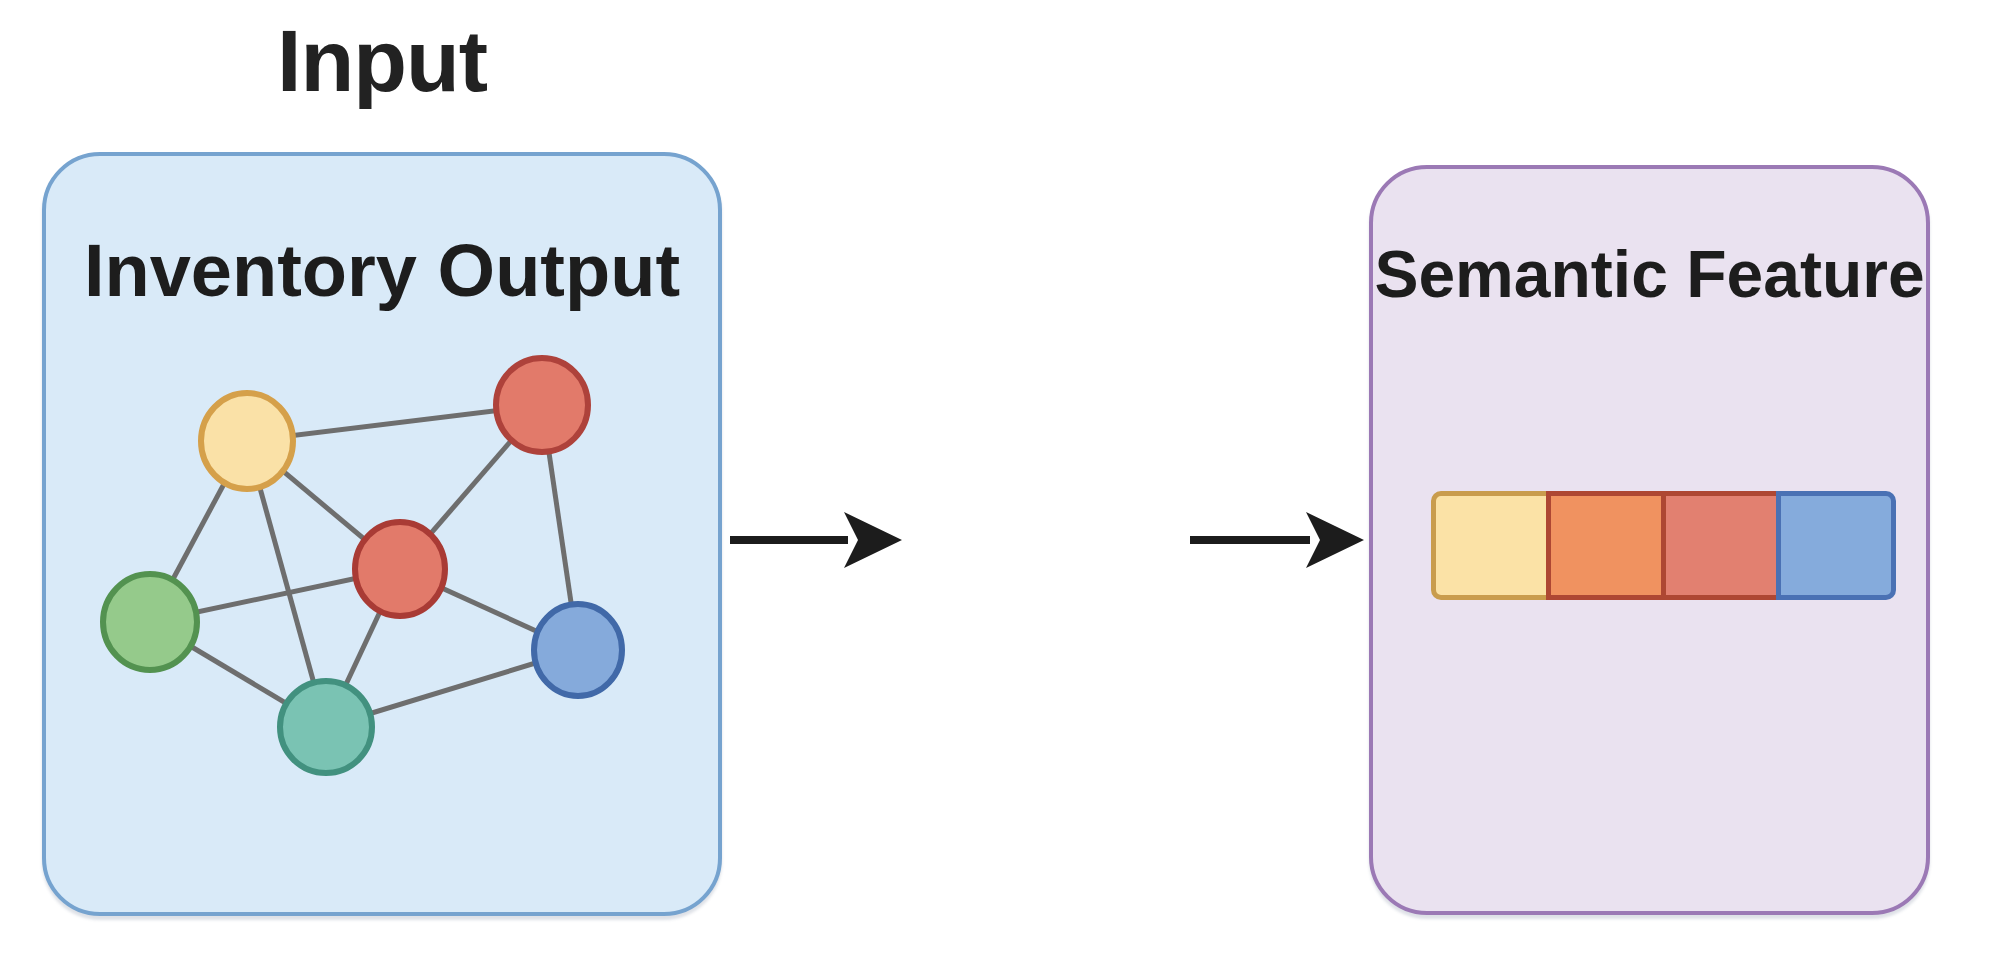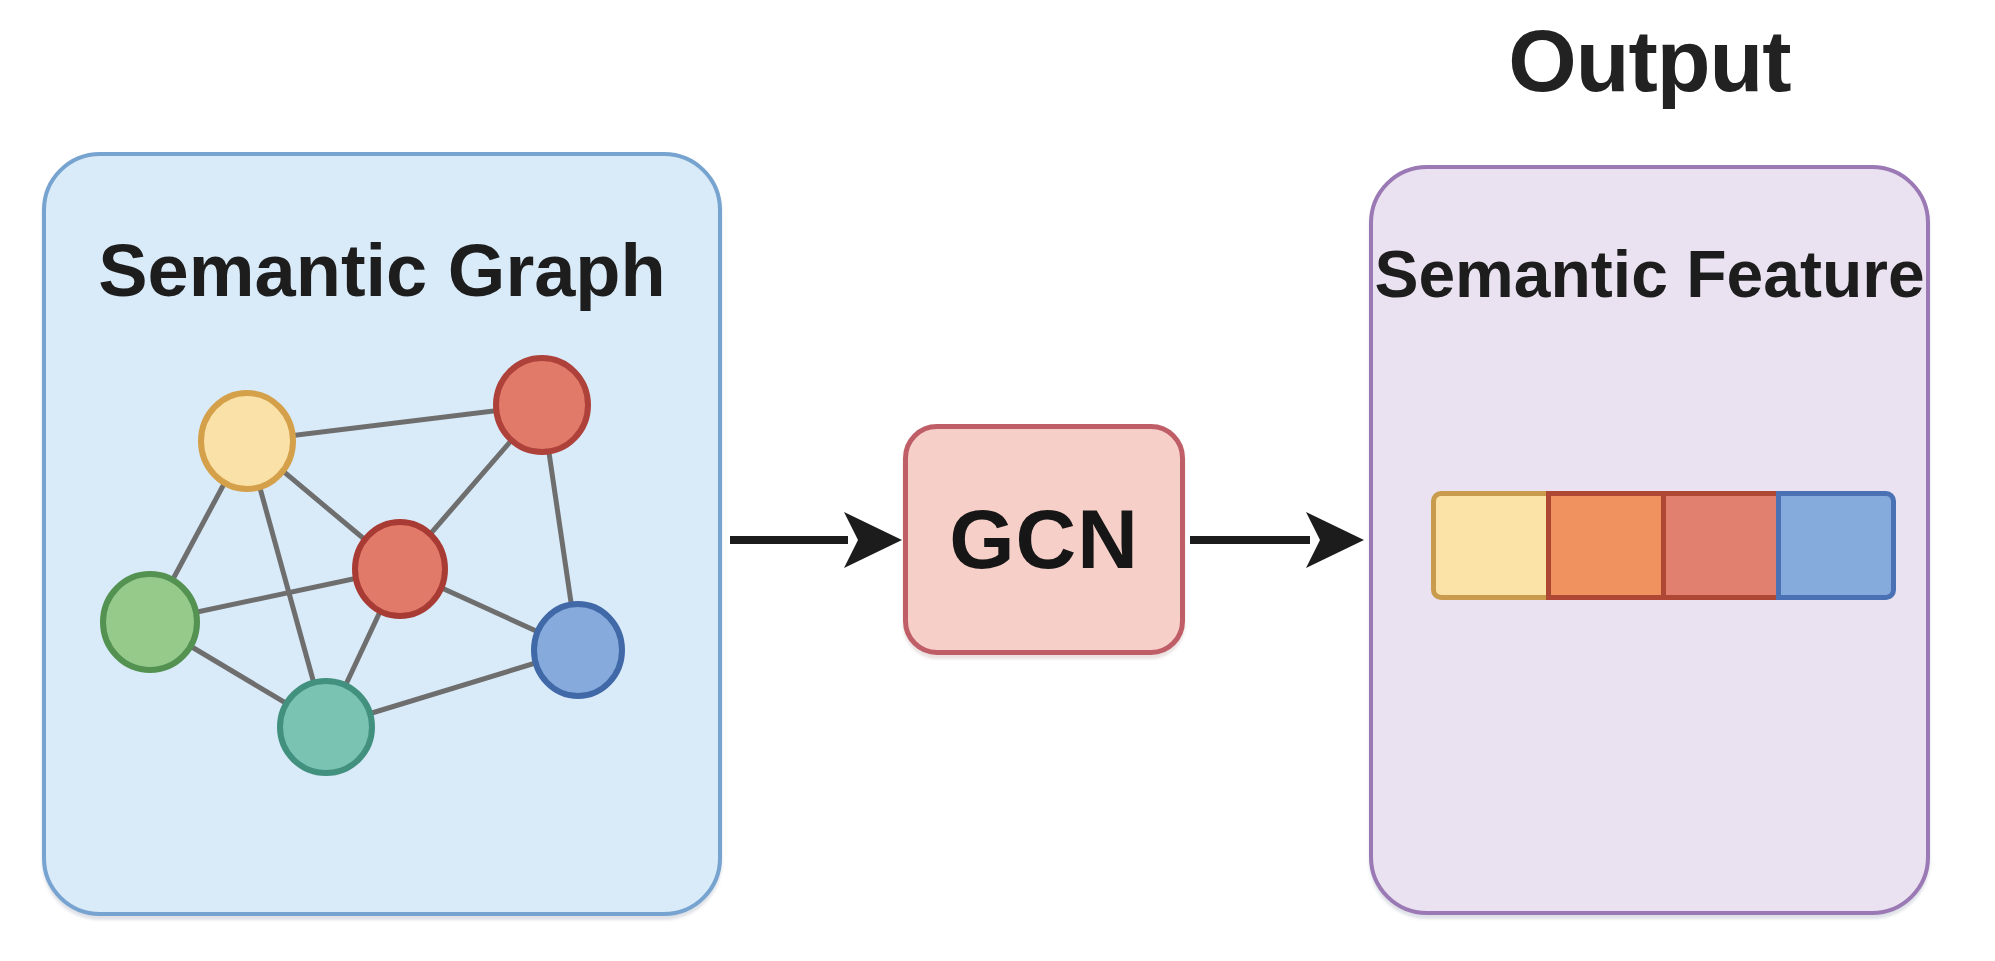--- a/index.html
+++ b/index.html
@@ -46,34 +46,31 @@
   }
   .feature-cell:first-child{border-radius:10px 0 0 10px;}
   .feature-cell:last-child{border-radius:0 10px 10px 0;}
   .feature-cell + .feature-cell{margin-left:-5px;}
 </style>
 </head>
 <body>
 
 <div id="canvas">
 
+  <div class="col-title" id="input-title">Input</div>
 
-  <div class="col-title" id="output-title">Output</div>
 
   <div class="panel" id="input-panel" style="background: rgb(217, 234, 248); border-color: rgb(118, 163, 207);"></div>
 
-  <div class="panel-label" id="input-panel-label">Semantic Graph</div>
+  <div class="panel-label" id="input-panel-label">Inventory Output</div>
 
   <div class="panel" id="output-panel" style="background: rgb(234, 226, 240); border-color: rgb(155, 121, 181);"></div>
 
   <div class="panel-label" id="output-panel-label">Semantic Feature</div>
 
-  <div id="gcn-box" style="background: rgb(246, 207, 201); border-color: rgb(192, 94, 104);">
-    <span id="gcn-label">GCN</span>
-  </div>
 
   <svg id="diagram-svg" viewBox="0 0 1995 961" xmlns="http://www.w3.org/2000/svg">
       <line x1="247" y1="441" x2="542" y2="405" stroke="#6E6E6E" stroke-width="5"></line>
       <line x1="247" y1="441" x2="400" y2="569" stroke="#6E6E6E" stroke-width="5"></line>
       <line x1="247" y1="441" x2="150" y2="622" stroke="#6E6E6E" stroke-width="5"></line>
       <line x1="247" y1="441" x2="326" y2="727" stroke="#6E6E6E" stroke-width="5"></line>
       <line x1="542" y1="405" x2="400" y2="569" stroke="#6E6E6E" stroke-width="5"></line>
       <line x1="542" y1="405" x2="578" y2="650" stroke="#6E6E6E" stroke-width="5"></line>
       <line x1="400" y1="569" x2="150" y2="622" stroke="#6E6E6E" stroke-width="5"></line>
       <line x1="400" y1="569" x2="326" y2="727" stroke="#6E6E6E" stroke-width="5"></line>

